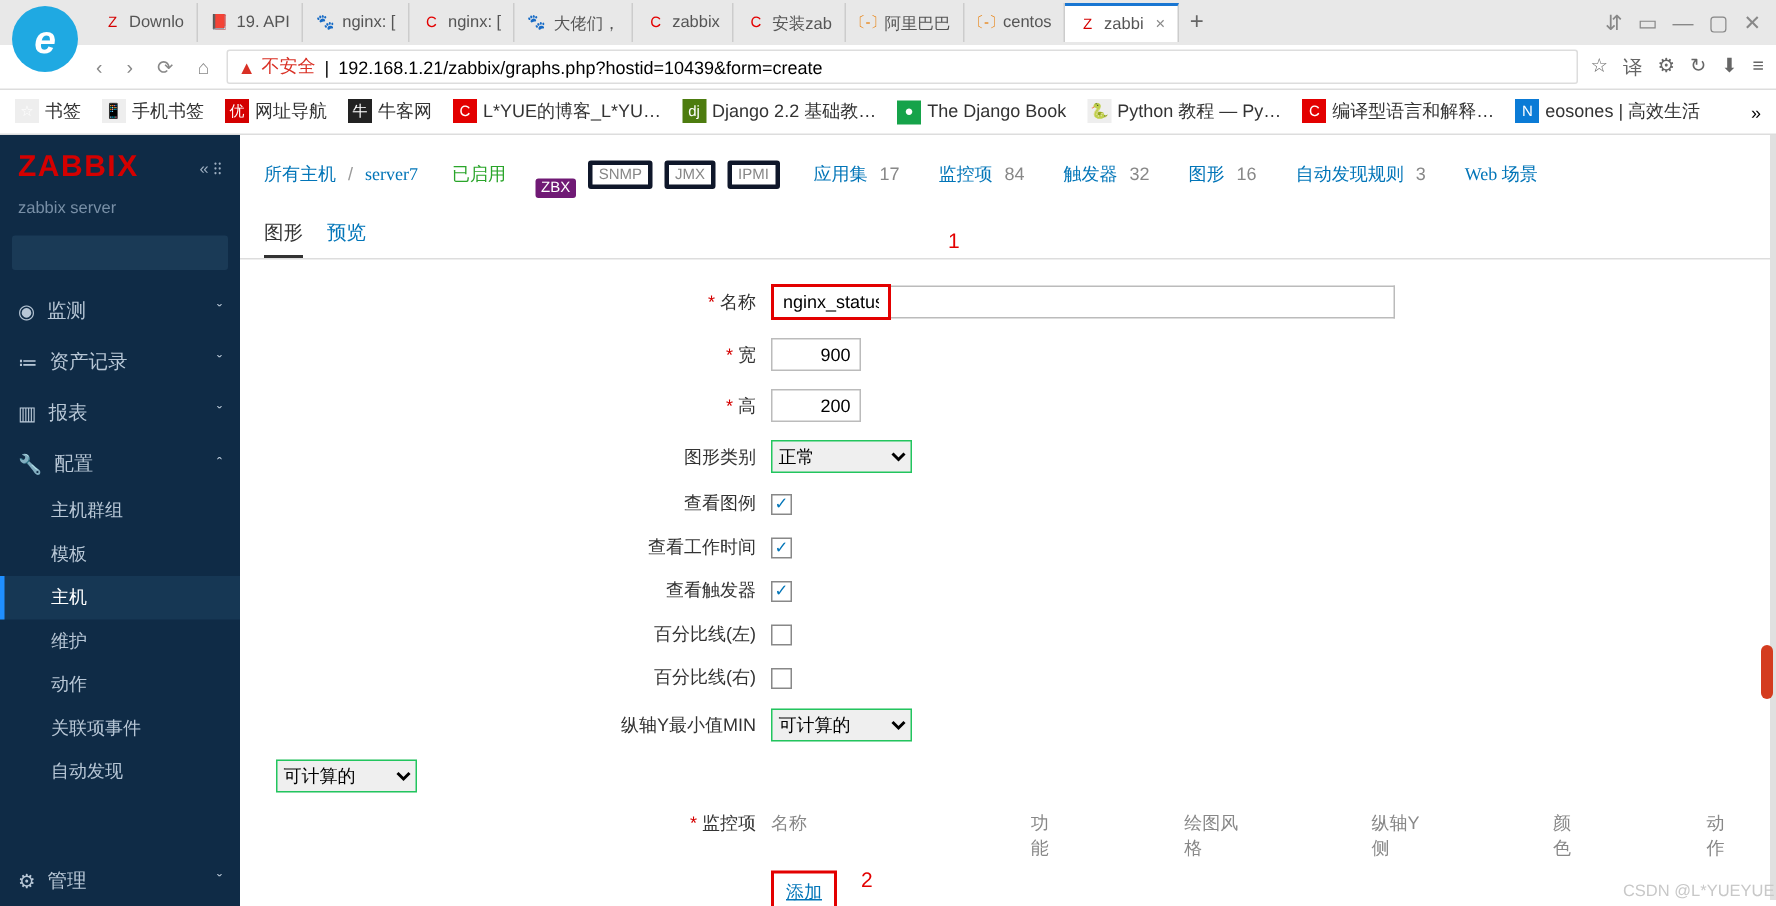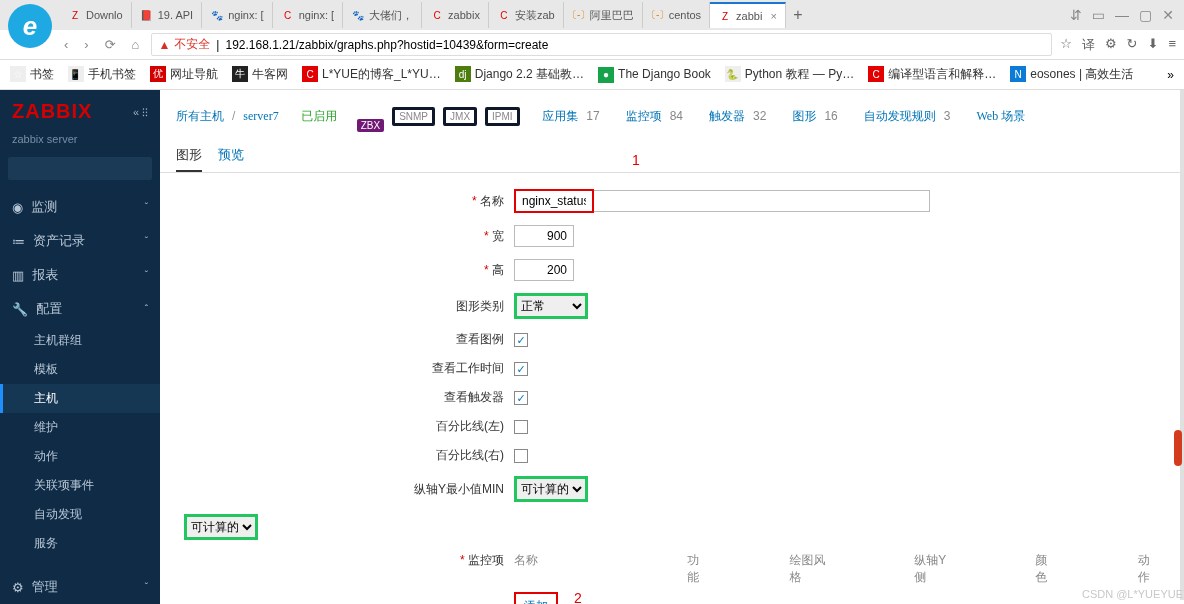--- a/index.html
+++ b/index.html
@@ -55,21 +55,21 @@
 .tabx { padding:6px 0; cursor:pointer; color:#0275b8; }
 .tabx.active { color:#333; border-bottom:2px solid #333; }
 
 .form-area { padding:16px 24px; font-size:12px; overflow:auto; flex:1; }
 .form-row { display:flex; align-items:center; margin-bottom:12px; }
 .form-label { width:330px; text-align:right; padding-right:10px; color:#333; }
 .req::before { content:"* "; color:#d40000; }
 .form-row input[type=text] { border:1px solid #bbb; padding:3px 6px; font-size:12px; }
 .form-row input.wide { width:420px; }
 .form-row input.narrow { width:60px; text-align:right; }
-.form-row select { border:3px solid #22c55e; padding:2px 0; width:74px; font-size:12px; }
+.form-row select { border:1px solid #22c55e; padding:2px 0; width:94px; font-size:12px; }
 .checkbox { width:14px; height:14px; border:1px solid #888; display:inline-block; text-align:center; line-height:12px; font-size:11px; color:#0275b8; }
 .checkbox.checked::after { content:"✓"; }
 
 .hl-red { border:2px solid #e30000 !important; }
 .anno { color:#e30000; font-size:14px; position:absolute; }
 
 .items-header { display:flex; font-size:12px; color:#888; padding-left:340px; gap:80px; }
 .items-header span:first-child { width:100px; }
 .add-link { color:#0275b8; text-decoration:underline; cursor:pointer; display:inline-block; padding:2px 4px; }
 .hl-red-box { border:2px solid #e30000; display:inline-block; padding:2px 4px; }
@@ -233,21 +233,20 @@
         </div>
       </div>
     <div id="nav-sub">
         <div class="sub-item">主机群组</div>
         <div class="sub-item">模板</div>
         <div class="sub-item active">主机</div>
         <div class="sub-item">维护</div>
         <div class="sub-item">动作</div>
         <div class="sub-item">关联项事件</div>
         <div class="sub-item">自动发现</div>
-        <div class="sub-item">服务</div>
       </div>
     <div class="nav-item mgmt">
       <span>⚙</span>
       <span>管理</span>
       <span class="chev">ˇ</span>
     </div>
   </div>
 
   <div class="content">
     <div class="breadcrumb" id="bc"><a>所有主机</a><span class="bc-sep">/</span><a>server7</a>&nbsp;&nbsp;<span class="enabled">已启用</span>&nbsp;<span class="tag-badge zbx-b">ZBX</span> <span class="tag-badge">SNMP</span> <span class="tag-badge">JMX</span> <span class="tag-badge">IPMI</span> &nbsp;&nbsp;<a>应用集</a><span class="bc-count"> 17</span>&nbsp;&nbsp;&nbsp;<a>监控项</a><span class="bc-count"> 84</span>&nbsp;&nbsp;&nbsp;<a>触发器</a><span class="bc-count"> 32</span>&nbsp;&nbsp;&nbsp;<a>图形</a><span class="bc-count"> 16</span>&nbsp;&nbsp;&nbsp;<a>自动发现规则</a><span class="bc-count"> 3</span>&nbsp;&nbsp;&nbsp;<a>Web 场景</a>&nbsp;&nbsp;&nbsp;</div>

